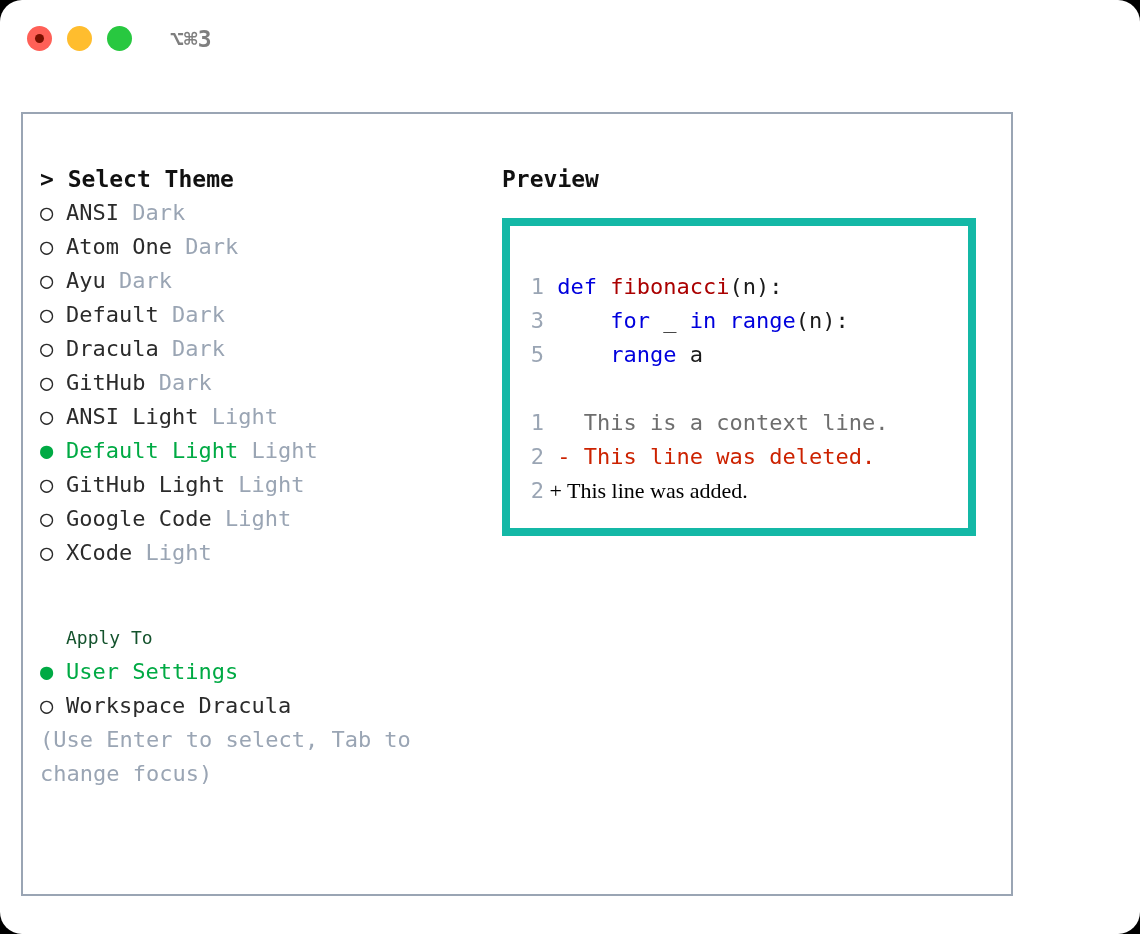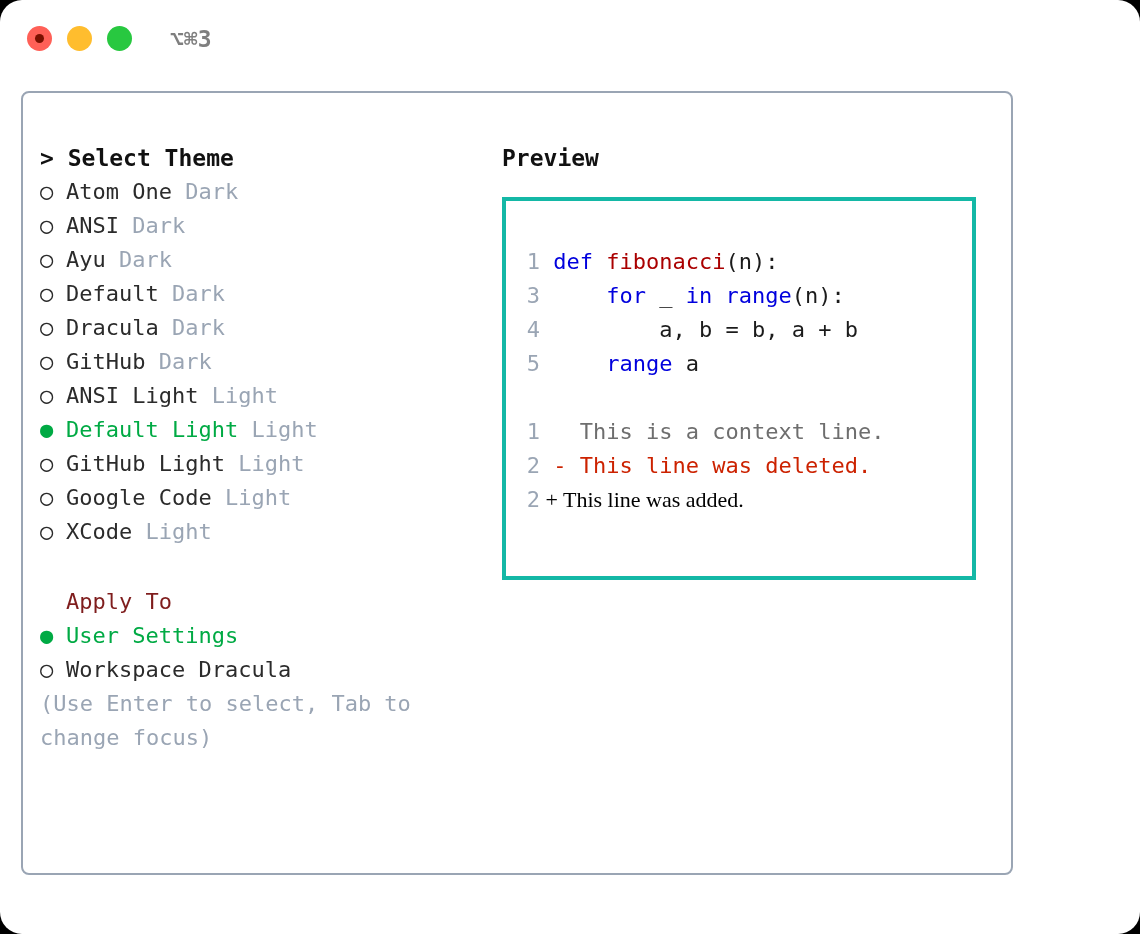--- a/index.html
+++ b/index.html
@@ -59,25 +59,25 @@
     color: #7f7f7f;
     letter-spacing: 0px;
     line-height: 30px;
     white-space: pre;
   }
 
   
   .panel {
     position: absolute;
     left: 21px;
-    top: 91px;
+    top: 112px;
     width: 992px;
     height: 784px;
     border: 2px solid #9aa5b4;
-    border-radius: 8px;
+    border-radius: 0;
     box-sizing: border-box;
     background: #ffffff;
   }
 
   
   .left-col {
     position: absolute;
     left: 17px;
     top: 48px;
     width: 440px;
@@ -103,25 +103,26 @@
     color: #2b2b2b;
   }
   .theme-row.selected .marker { color: #00aa44; }
   .theme-row.selected .label  { color: #00aa44; }
   .theme-row .label { color: #2b2b2b; }
   .theme-row .tag   { color: #9aa5b4; }
 
   .section-gap { height: 36px; }
 
   .apply-header {
-    font-size: 22px;
-    line-height: 34px;
-    color: #7f1d1d;
+    font-size: 18px;
+    line-height: 34px;
+    color: #14532d;
     white-space: pre;
     padding-left: 26px;
+    margin-top: 15px;
   }
 
   .hint {
     font-size: 22px;
     line-height: 34px;
     color: #9aa5b4;
     width: 412px;
     white-space: pre-wrap;
   }
 
@@ -137,22 +138,22 @@
     font-size: 23px;
     font-weight: bold;
     color: #111111;
     line-height: 34px;
     white-space: pre;
   }
 
   .preview-box {
     margin-top: 22px;
     width: 474px;
-    height: 383px;
-    border: 4px solid #14b8a6;
+    height: 318px;
+    border: 8px solid #14b8a6;
     box-sizing: border-box;
     background: #ffffff;
     position: relative;
   }
 
   .code-area {
     position: absolute;
     left: 8px;
     top: 44px;
     width: 460px;
@@ -195,22 +196,22 @@
     <div class="shortcut">⌥⌘3</div>
   </div>
 
   <div class="panel">
 
     <div class="left-col">
 
       <div class="list-header">&gt; Select Theme</div>
 
       <div id="theme-rows">
+          <div class="theme-row"><span class="marker">○</span><span class="label">ANSI</span><span> </span><span class="tag">Dark</span></div>
           <div class="theme-row"><span class="marker">○</span><span class="label">Atom One</span><span> </span><span class="tag">Dark</span></div>
-          <div class="theme-row"><span class="marker">○</span><span class="label">ANSI</span><span> </span><span class="tag">Dark</span></div>
           <div class="theme-row"><span class="marker">○</span><span class="label">Ayu</span><span> </span><span class="tag">Dark</span></div>
           <div class="theme-row"><span class="marker">○</span><span class="label">Default</span><span> </span><span class="tag">Dark</span></div>
           <div class="theme-row"><span class="marker">○</span><span class="label">Dracula</span><span> </span><span class="tag">Dark</span></div>
           <div class="theme-row"><span class="marker">○</span><span class="label">GitHub</span><span> </span><span class="tag">Dark</span></div>
           <div class="theme-row"><span class="marker">○</span><span class="label">ANSI Light</span><span> </span><span class="tag">Light</span></div>
           <div class="theme-row selected"><span class="marker">●</span><span class="label">Default Light</span><span> </span><span class="tag">Light</span></div>
           <div class="theme-row"><span class="marker">○</span><span class="label">GitHub Light</span><span> </span><span class="tag">Light</span></div>
           <div class="theme-row"><span class="marker">○</span><span class="label">Google Code</span><span> </span><span class="tag">Light</span></div>
           <div class="theme-row"><span class="marker">○</span><span class="label">XCode</span><span> </span><span class="tag">Light</span></div>
         </div>
@@ -228,21 +229,20 @@
     </div>
 
     <div class="right-col">
       <div class="preview-header">Preview</div>
 
       <div class="preview-box">
         <div class="code-area">
           <div id="code-lines">
               <div class="code-line"><span class="ln">1</span><span class="code-body"> <span class="kw">def </span><span class="fn">fibonacci</span><span class="plain">(n):</span></span></div>
               <div class="code-line"><span class="ln">3</span><span class="code-body"> <span class="plain">    </span><span class="kw">for</span><span class="plain"> _ </span><span class="kw">in</span><span class="plain"> </span><span class="kw">range</span><span class="plain">(n):</span></span></div>
-              <div class="code-line"><span class="ln">4</span><span class="code-body"> <span class="plain">        a, b = b, a + b</span></span></div>
               <div class="code-line"><span class="ln">5</span><span class="code-body"> <span class="plain">    </span><span class="kw">range</span><span class="plain"> a</span></span></div>
             </div>
           <div class="blank-line"></div>
           <div id="diff-lines">
               <div class="code-line"><span class="ln">1</span><span class="diff-ctx">   This is a context line.</span></div>
               <div class="code-line"><span class="ln">2</span><span class="diff-del"> - This line was deleted.</span></div>
               <div class="code-line"><span class="ln">2</span><span class="diff-add"> + This line was added.</span></div>
             </div>
         </div>
       </div>

